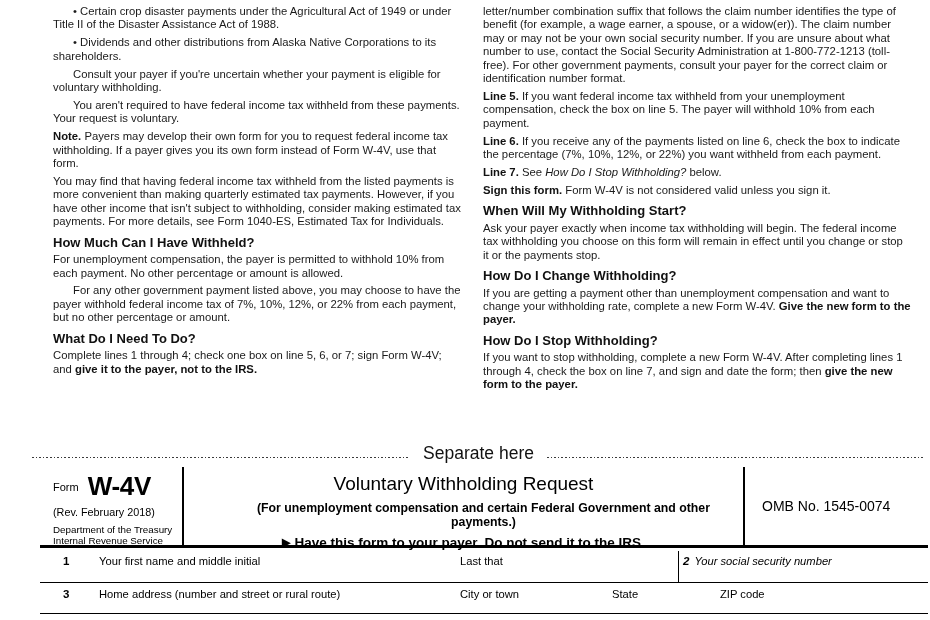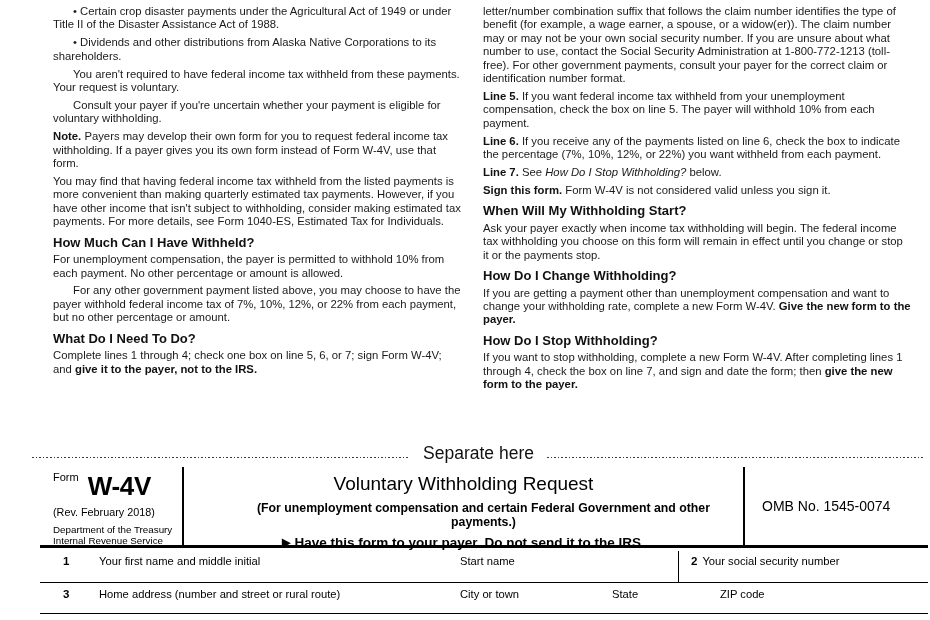--- a/index.html
+++ b/index.html
@@ -23,56 +23,56 @@
   
   .separate{position:absolute;top:443px;left:32px;width:893px;display:flex;align-items:center;gap:13px;}
   .dashseg{flex:1;height:1.5px;margin-top:8px;
     background:repeating-linear-gradient(90deg,#3a3a3a 0 1.6px,transparent 1.6px 3.6px);}
   .separate-label{font-size:17.5px;color:#111;white-space:nowrap;}
 
   
   .form-header{position:absolute;left:40px;top:467px;width:888px;height:81px;
     box-sizing:border-box;border-bottom:3px solid #000;display:flex;color:#000;}
   .fh-left{width:144px;box-sizing:border-box;border-right:2px solid #000;padding:4px 6px 0 13px;}
-  .fh-form-line{display:flex;align-items:flex-start;gap:9px;}
+  .fh-form-line{display:flex;align-items:center;gap:9px;}
   .fh-form-word{font-size:11px;}
   .fh-form-num{font-size:26px;font-weight:bold;letter-spacing:-0.3px;}
   .fh-rev{font-size:10.8px;margin-top:4px;}
   .fh-dept{font-size:9.8px;line-height:11.3px;margin-top:6px;white-space:nowrap;}
   .fh-mid{flex:1;box-sizing:border-box;border-right:2px solid #000;padding-top:6px;}
   .fh-title{font-size:19px;font-weight:normal;text-align:center;line-height:21px;}
   .fh-sub{font-size:12.3px;font-weight:bold;text-align:center;margin-top:7px;padding-left:40px;}
   .fh-give{font-size:13.5px;font-weight:bold;text-align:center;margin-top:6px;}
   .fh-give .arrow{font-size:11px;margin-right:4px;position:relative;top:-1px;}
   .fh-right{width:183px;box-sizing:border-box;display:flex;align-items:center;
     padding-left:17px;font-size:14px;}
 
   
   .form-table{position:absolute;left:40px;top:551px;width:888px;font-size:11.2px;color:#000;}
   .trow{position:relative;box-sizing:border-box;border-bottom:1.5px solid #000;}
   .trow1{height:32px;}
   .trow2{height:31px;}
   .cellnum{position:absolute;font-weight:bold;font-size:11.5px;}
   .celllab{position:absolute;}
   .ssn-cell{position:absolute;left:638px;top:0;bottom:0;right:0;
-    border-left:1.5px solid #000;padding:4px 0 0 12px;box-sizing:border-box;}
+    border-left:1.5px solid #000;padding:4px 0 0 4px;box-sizing:border-box;font-style:italic;}
   .ssn-cell .cellnum-inline{font-weight:bold;font-size:11.5px;margin-right:5px;}
 </style>
 </head>
 <body>
 
 <div class="page">
 
   <div class="cols">
 
     <div class="col col-left">
       <p class="indent">• Certain crop disaster payments under the Agricultural Act of 1949 or under Title II of the Disaster Assistance Act of 1988.</p>
       <p class="indent">• Dividends and other distributions from Alaska Native Corporations to its shareholders.</p>
+      <p class="indent">Consult your payer if you're uncertain whether your payment is eligible for voluntary withholding.</p>
       <p class="indent">You aren't required to have federal income tax withheld from these payments. Your request is voluntary.</p>
-      <p class="indent">Consult your payer if you're uncertain whether your payment is eligible for voluntary withholding.</p>
       <p><b>Note.</b><span> Payers may develop their own form for you to request federal income tax withholding. If a payer gives you its own form instead of Form W-4V, use that form.</span></p>
       <p>You may find that having federal income tax withheld from the listed payments is more convenient than making quarterly estimated tax payments. However, if you have other income that isn't subject to withholding, consider making estimated tax payments. For more details, see Form 1040-ES, Estimated Tax for Individuals.</p>
       <h3>How Much Can I Have Withheld?</h3>
       <p>For unemployment compensation, the payer is permitted to withhold 10% from each payment. No other percentage or amount is allowed.</p>
       <p class="indent">For any other government payment listed above, you may choose to have the payer withhold federal income tax of 7%, 10%, 12%, or 22% from each payment, but no other percentage or amount.</p>
       <h3>What Do I Need To Do?</h3>
       <p><span>Complete lines 1 through 4; check one box on line 5, 6, or 7; sign Form W-4V; and </span><b>give it to the payer, not to the IRS.</b></p>
     </div>
 
     <div class="col col-right">
@@ -115,21 +115,21 @@
     </div>
     <div class="fh-right">
       <span>OMB No. 1545-0074</span>
     </div>
   </div>
 
   <div class="form-table">
     <div class="trow trow1">
       <span class="cellnum" style="left:23px;top:4px;">1</span>
       <span class="celllab" style="left:59px;top:4px;">Your first name and middle initial</span>
-      <span class="celllab" style="left:420px;top:4px;">Start name</span>
+      <span class="celllab" style="left:420px;top:4px;">Last that</span>
       <span class="ssn-cell"><span class="cellnum-inline">2</span><span>Your social security number</span></span>
     </div>
     <div class="trow trow2">
       <span class="cellnum" style="left:23px;top:5px;">3</span>
       <span class="celllab" style="left:59px;top:5px;">Home address (number and street or rural route)</span>
       <span class="celllab" style="left:420px;top:5px;">City or town</span>
       <span class="celllab" style="left:572px;top:5px;">State</span>
       <span class="celllab" style="left:680px;top:5px;">ZIP code</span>
     </div>
   </div>

